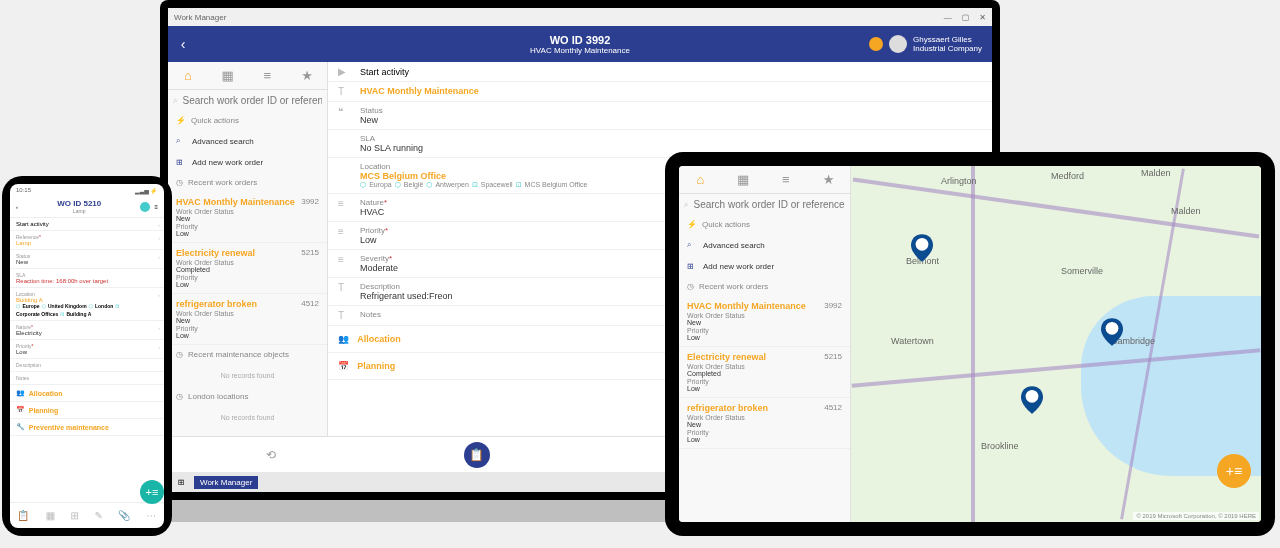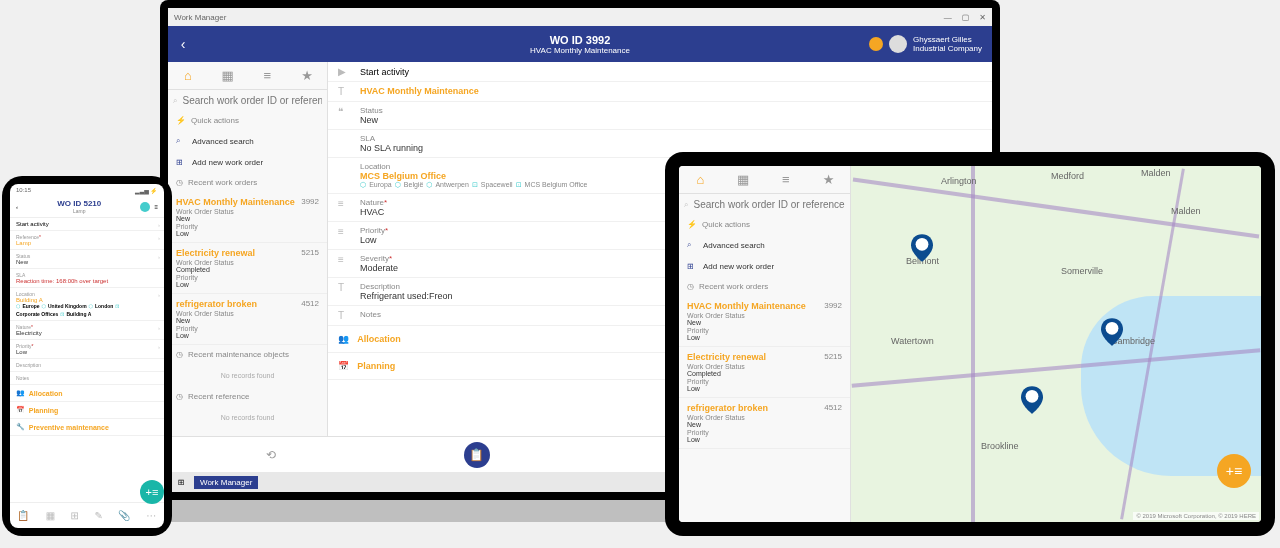--- a/index.html
+++ b/index.html
@@ -177,21 +177,21 @@
           <div class="wo-l">Priority</div>
             <div class="wo-v">Low</div>
         </div>
         <div class="sec-h">
             <span>◷</span>
             <span>Recent maintenance objects</span>
           </div>
         <div class="norec">No records found</div>
         <div class="sec-h">
             <span>◷</span>
-            <span>Recent reference</span>
+            <span>London locations</span>
           </div>
         <div class="norec">No records found</div>
       </div>
 
       <div class="main">
         <div class="mrow">
             <span class="mico">▶</span>
             <span>Start activity</span>
           </div>
         <div class="mblk">

